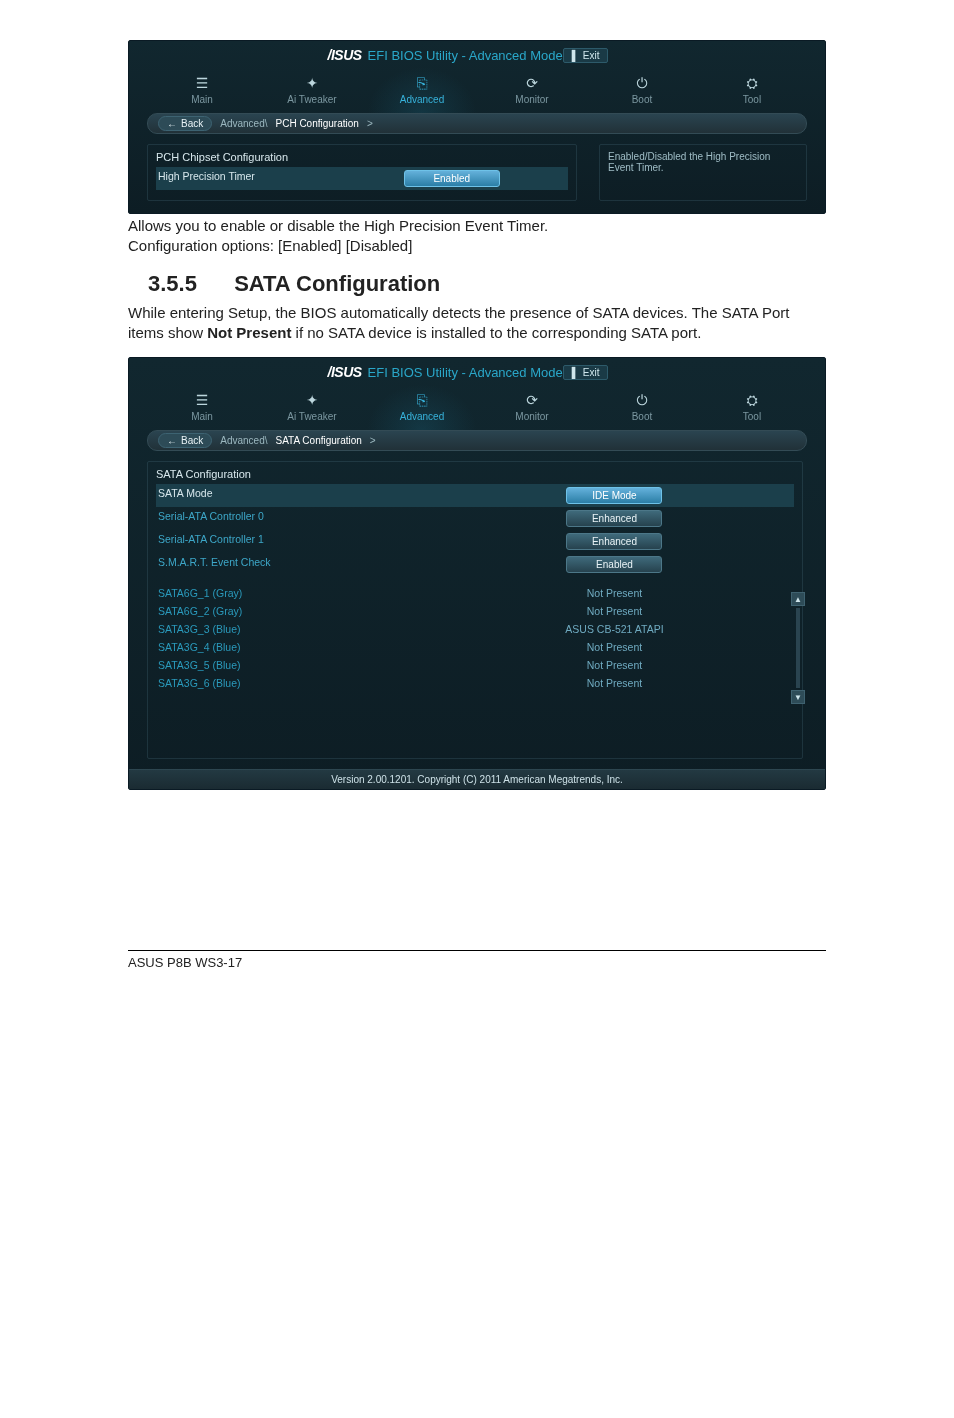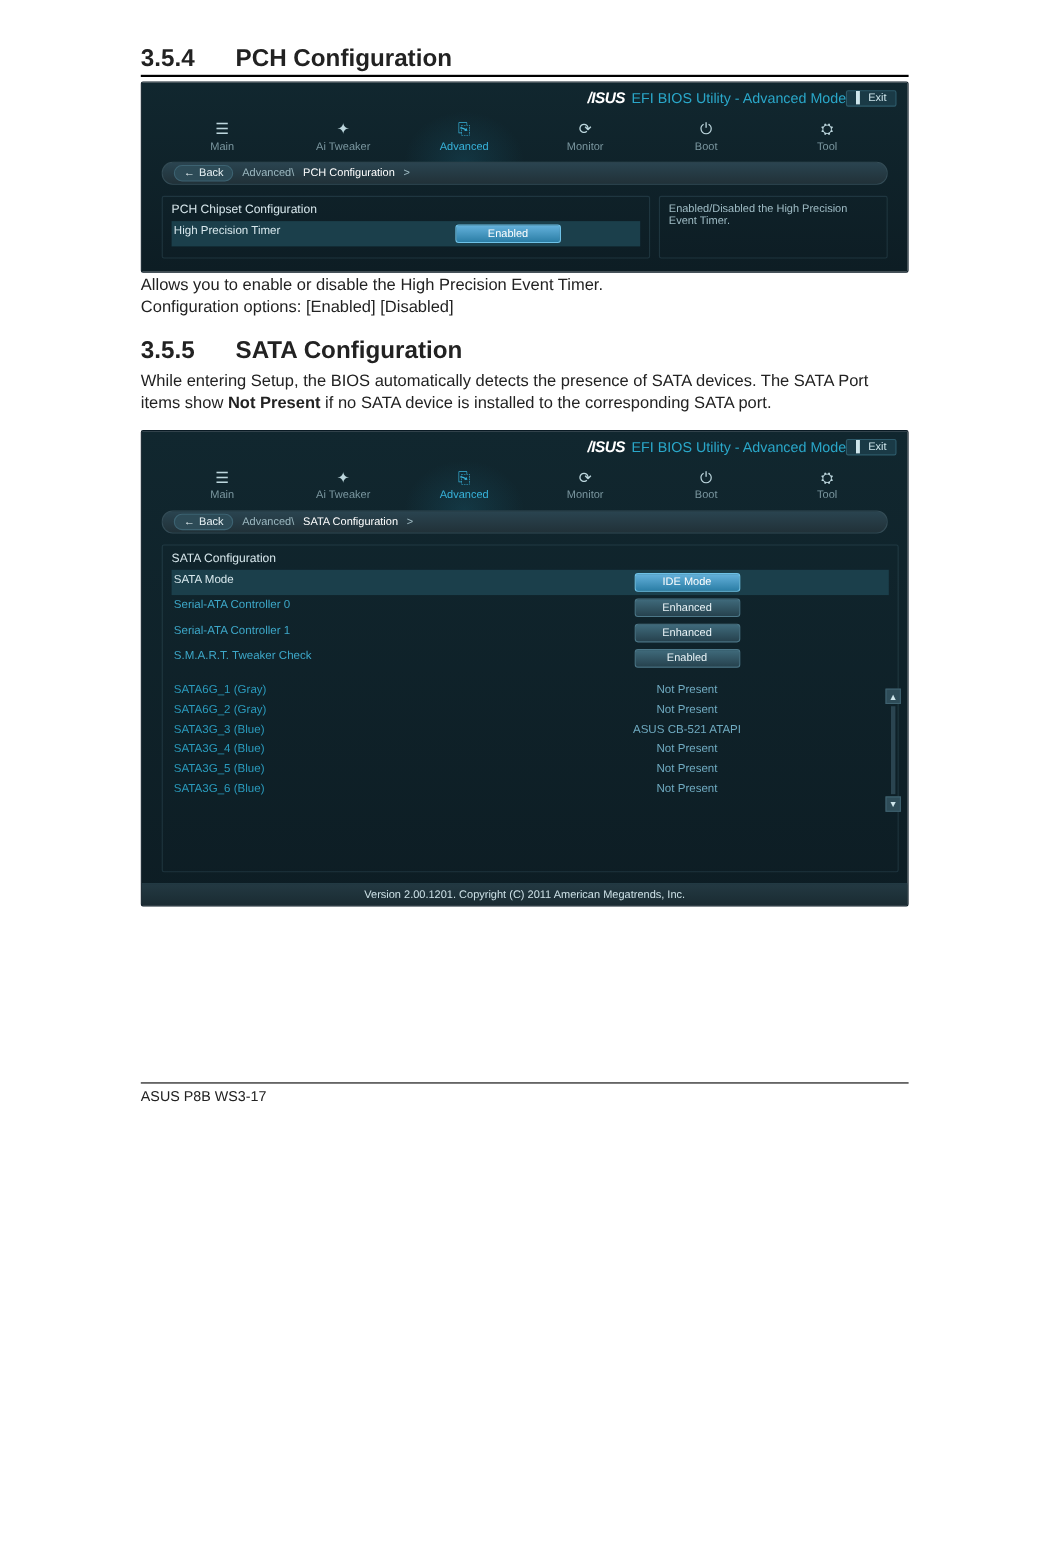--- a/index.html
+++ b/index.html
@@ -37,22 +37,22 @@
     border: 1px solid #0a1a24;
     background: linear-gradient(#11272f, #0d1d24);
     color: #c8d6da;
     font-size: 11px;
     position: relative;
     border-radius: 2px;
   }
   .bios .titlebar {
     display:flex;
     align-items:center;
-    justify-content:flex-end;
-    padding: 6px 10px 4px 10px;
+    justify-content:center;
+    padding: 6px 28px 4px 10px;
   }
   .bios .titlebar .lhs { display:flex; align-items:center; gap:6px; }
   .bios .brand { font-style: italic; font-weight: bold; font-size: 14px; color:#fff; letter-spacing:-0.5px;}
   .bios .brand .slash { color:#fff; }
   .bios .utility { color:#2aa7c9; font-size:13px; }
   .bios .exitbtn {
     display:flex; align-items:center; gap:4px;
     background:#1a3a46; border:1px solid #2d5a6a; padding:1px 8px; border-radius:2px;
     color:#cfe6ec; font-size:10px;
   }
@@ -92,21 +92,21 @@
   }
   .bios .crumb .sep { color:#9bb7bf; }
 
   .bios .body {
     display:flex;
     padding: 6px 4px 6px 4px;
   }
   .bios .leftcol {
     flex:1;
     border:1px solid rgba(80,120,135,0.25);
-    margin: 4px 4px 4px 14px;
+    margin: 4px 18px 4px 14px;
     border-radius:2px;
     padding: 6px 8px 6px 8px;
     position:relative;
   }
   .bios .rightcol {
     width:190px;
     border:1px solid rgba(80,120,135,0.25);
     margin: 4px 14px 4px 4px;
     border-radius:2px;
     padding: 6px 8px;
@@ -167,24 +167,20 @@
     padding-top:4px;
     margin-top: 160px;
     font-size:13px;
   }
 </style>
 </head>
 <body>
 
 <div class="page">
 
-  <h2 class="section">
-    <span class="num">3.5.4</span>
-    <span>PCH Configuration</span>
-  </h2>
 
   <div class="bios small">
     <div class="titlebar">
       <div class="lhs">
         <span class="brand"><span class="slash">/</span>ISUS</span>
         <span class="utility">EFI BIOS Utility - Advanced Mode</span>
       </div>
       <div class="exitbtn">
         <span>▌</span>
         <span>Exit</span>
@@ -240,21 +236,21 @@
         <span>Enabled/Disabled the High Precision Event Timer.</span>
       </div>
     </div>
   </div>
 
   <p class="body">
     <span>Allows you to enable or disable the High Precision Event Timer.</span><br>
     <span>Configuration options: [Enabled] [Disabled]</span>
   </p>
 
-  <h2 class="section" style="border-bottom:none;">
+  <h2 class="section" style="border-bottom:none;margin-left:20px;">
     <span class="num">3.5.5</span>
     <span>SATA Configuration</span>
   </h2>
   <p class="body">
     <span>While entering Setup, the BIOS automatically detects the presence of SATA devices. The SATA Port items show </span><b>Not Present</b><span> if no SATA device is installed to the corresponding SATA port.</span>
   </p>
 
   <div class="bios">
     <div class="titlebar">
       <div class="lhs">
@@ -314,21 +310,21 @@
         </div>
         <div class="row">
           <span class="lbl">Serial-ATA Controller 0</span>
           <span class="val"><span class="btn">Enhanced</span></span>
         </div>
         <div class="row">
           <span class="lbl">Serial-ATA Controller 1</span>
           <span class="val"><span class="btn">Enhanced</span></span>
         </div>
         <div class="row">
-          <span class="lbl">S.M.A.R.T. Tweaker Check</span>
+          <span class="lbl">S.M.A.R.T. Event Check</span>
           <span class="val"><span class="btn">Enabled</span></span>
         </div>
 
         <div style="height:8px"></div>
 
         <div class="row">
           <span class="lbl teal">SATA6G_1 (Gray)</span>
           <span class="val plain">Not Present</span>
         </div>
         <div class="row">

